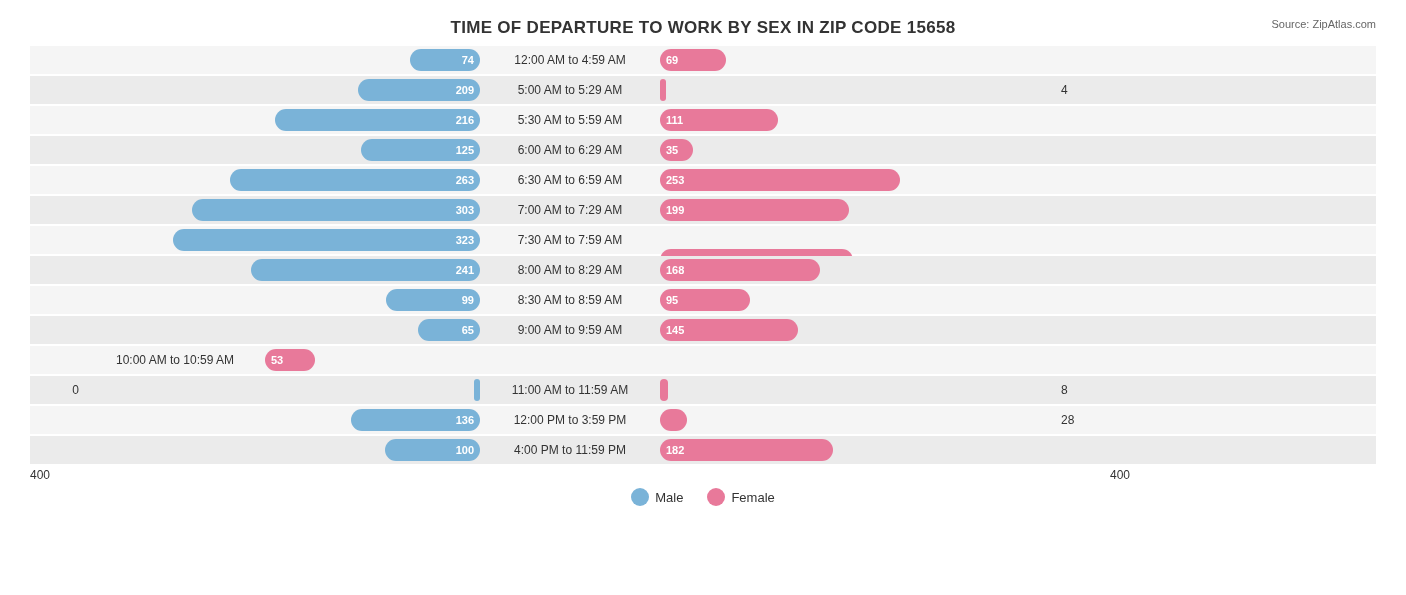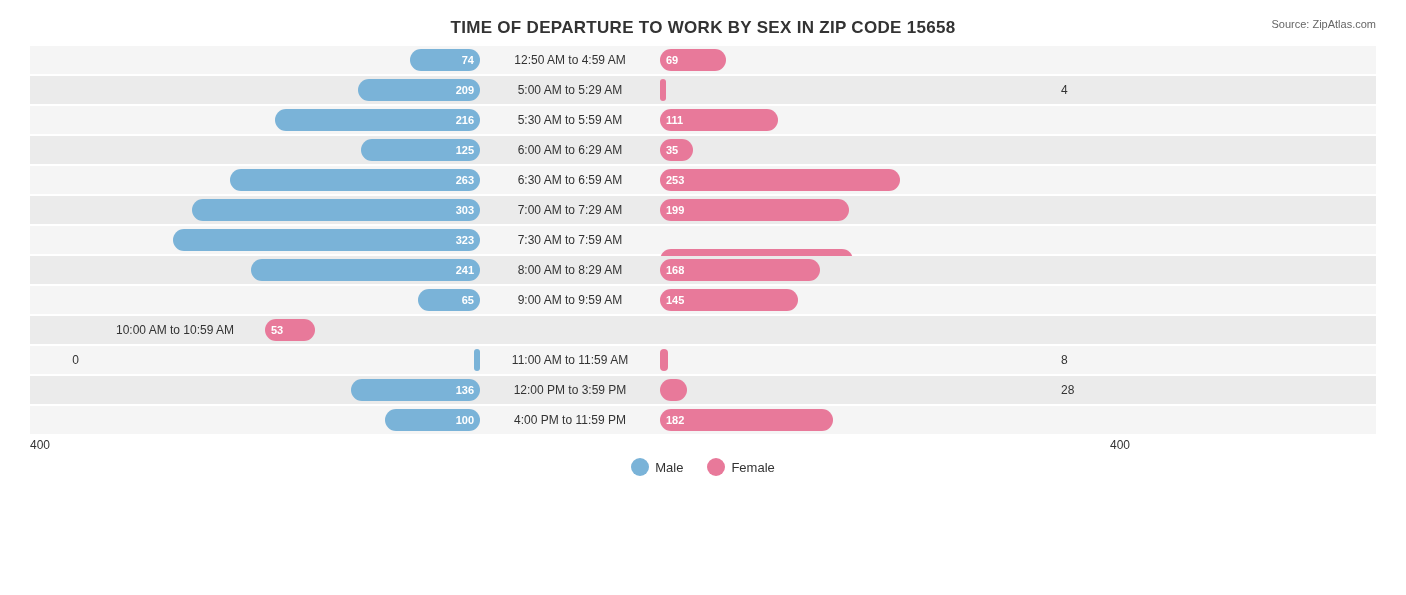--- a/index.html
+++ b/index.html
@@ -171,21 +171,21 @@
   <div class="source">Source: ZipAtlas.com</div>
 
   <div class="bars-area" id="bars-area">
   <div class="row">
         <div class="left-val" style="width: 55px;"></div>
         <div class="left-bar-area" style="width: 395px;">
           <div class="bar-male" style="width: 70px;">
             <span>74</span>
           </div>
         </div>
-        <div class="center-label">12:50 AM to 4:59 AM</div>
+        <div class="center-label">12:00 AM to 4:59 AM</div>
         <div class="right-bar-area" style="width: 395px;">
           <div class="bar-female" style="width: 66px;">
             <span>69</span>
           </div>
         </div>
         <div class="right-val" style="width: 55px;"></div>
       </div>
       <div class="row">
         <div class="left-val" style="width: 55px;"></div>
         <div class="left-bar-area" style="width: 395px;">
@@ -278,20 +278,35 @@
         <div class="left-val" style="width: 55px;"></div>
         <div class="left-bar-area" style="width: 395px;">
           <div class="bar-male" style="width: 229px;">
             <span>241</span>
           </div>
         </div>
         <div class="center-label">8:00 AM to 8:29 AM</div>
         <div class="right-bar-area" style="width: 395px;">
           <div class="bar-female" style="width: 160px;">
             <span>168</span>
+          </div>
+        </div>
+        <div class="right-val" style="width: 55px;"></div>
+      </div>
+      <div class="row">
+        <div class="left-val" style="width: 55px;"></div>
+        <div class="left-bar-area" style="width: 395px;">
+          <div class="bar-male" style="width: 94px;">
+            <span>99</span>
+          </div>
+        </div>
+        <div class="center-label">8:30 AM to 8:59 AM</div>
+        <div class="right-bar-area" style="width: 395px;">
+          <div class="bar-female" style="width: 90px;">
+            <span>95</span>
           </div>
         </div>
         <div class="right-val" style="width: 55px;"></div>
       </div>
       <div class="row">
         <div class="left-val" style="width: 55px;"></div>
         <div class="left-bar-area" style="width: 395px;">
           <div class="bar-male" style="width: 62px;">
             <span>65</span>
           </div>

